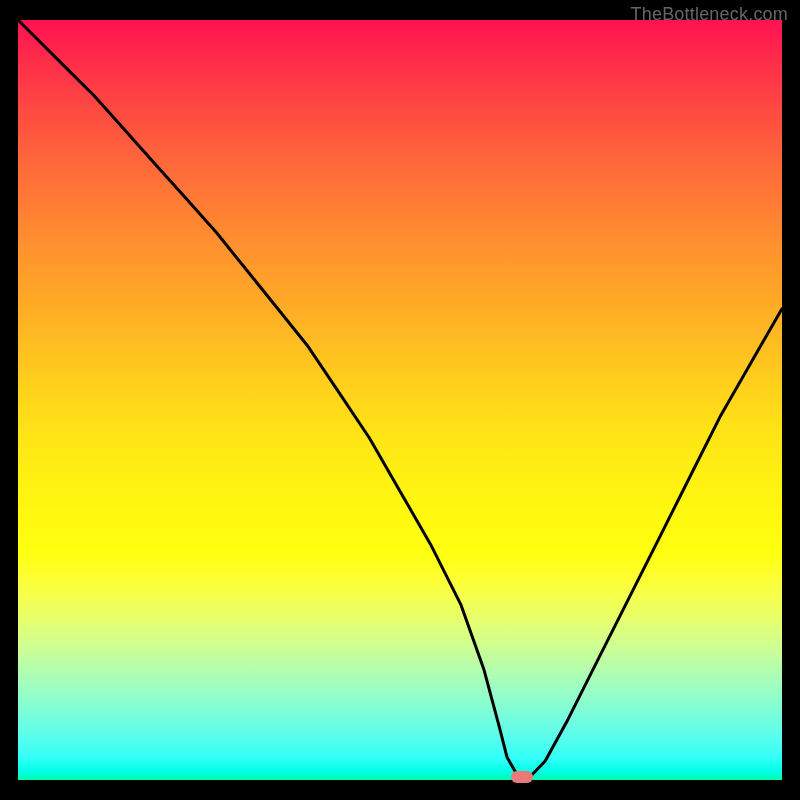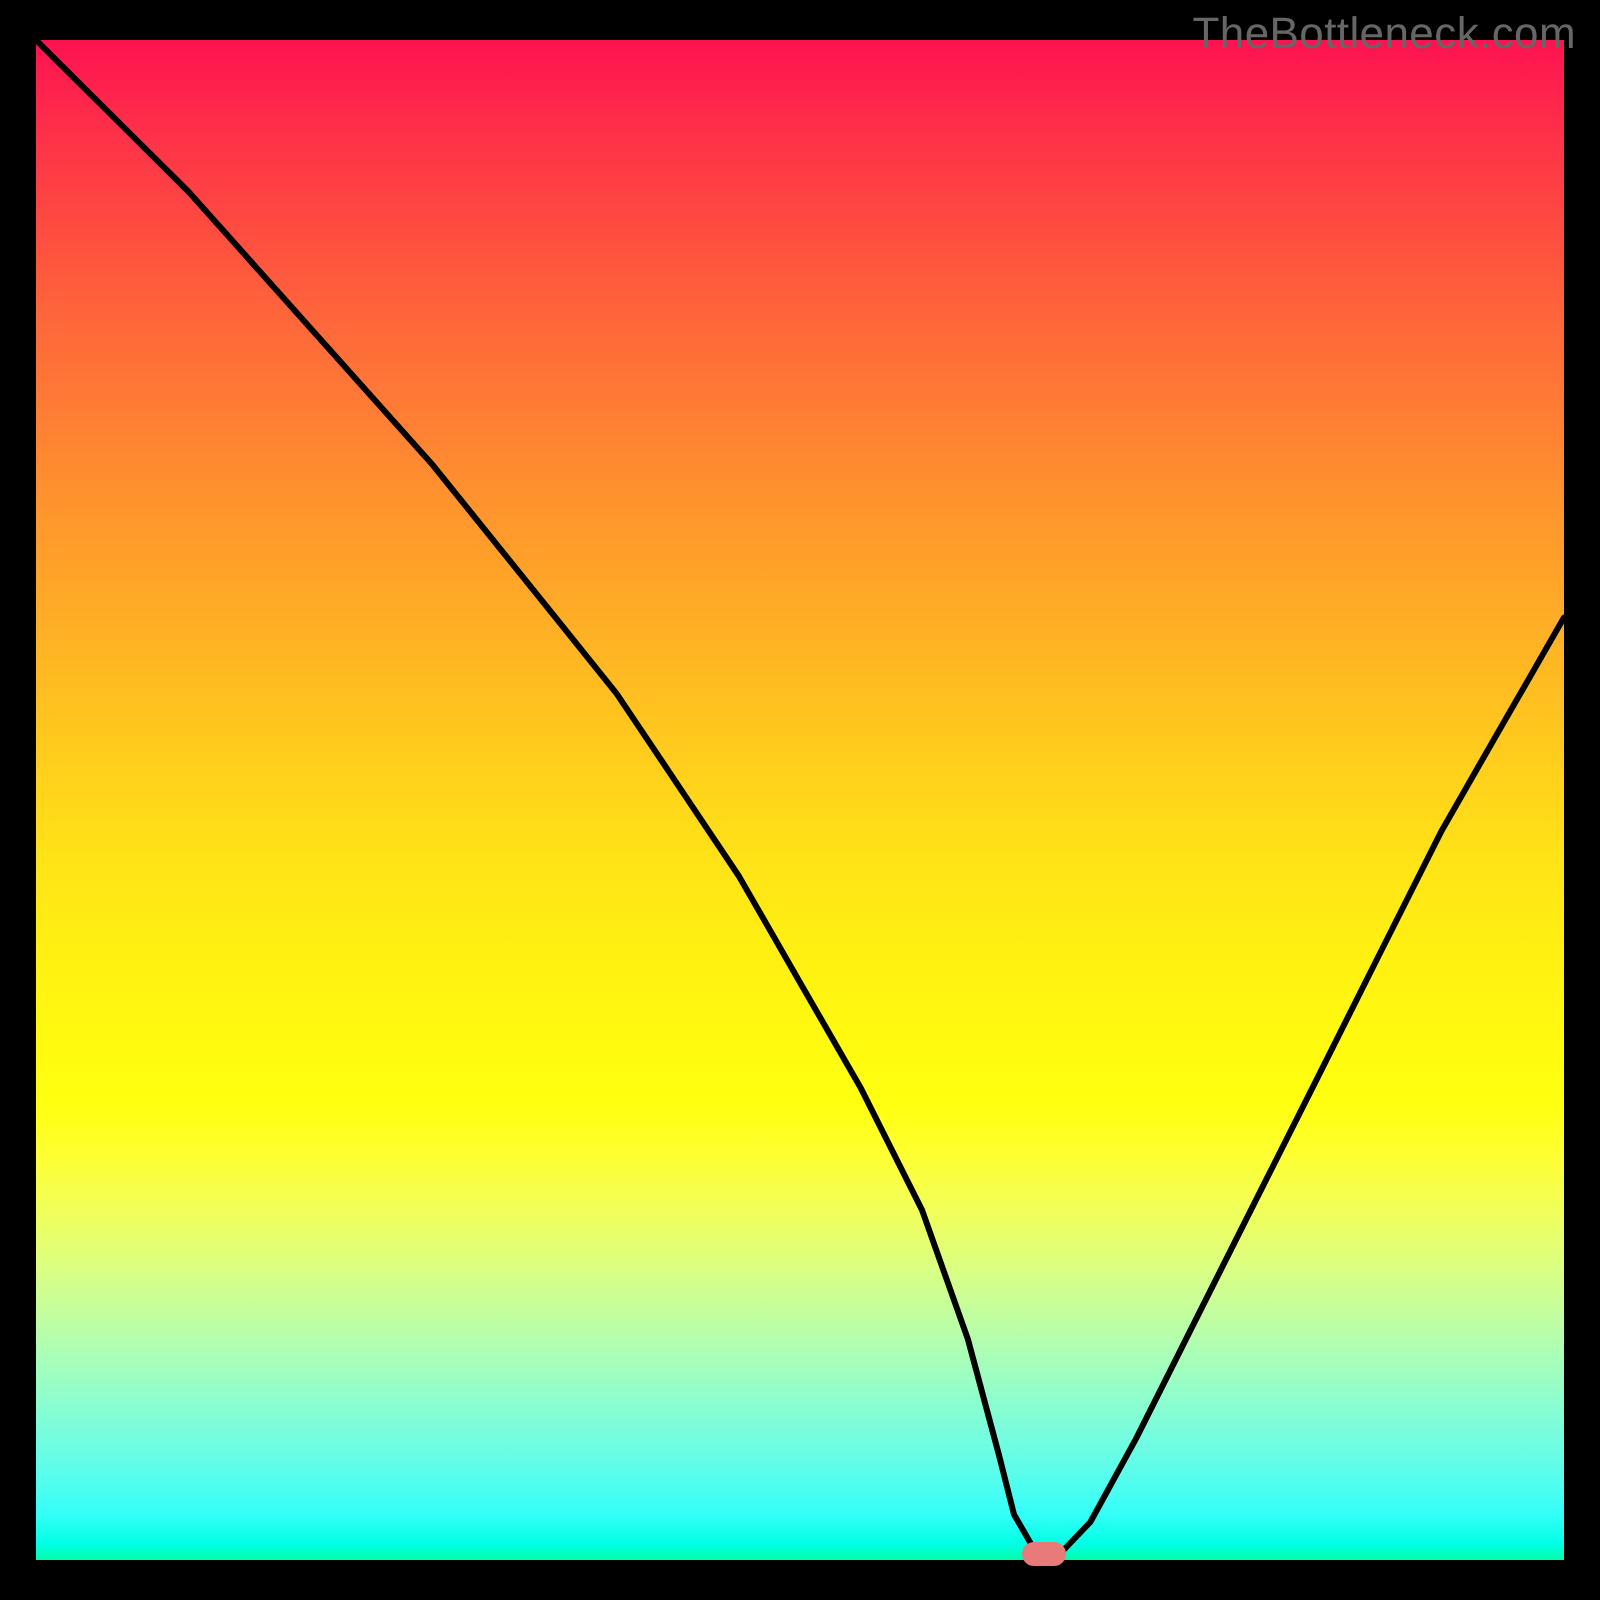--- a/index.html
+++ b/index.html
@@ -15,21 +15,21 @@
     position: relative;
     width: 800px;
     height: 800px;
     background: #000;
   }
   .watermark {
     position: absolute;
     top: 4px;
     right: 12px;
     color: #666;
-    font-size: 22px;
+    font-size: 18px;
     font-weight: 500;
     letter-spacing: 0.2px;
     z-index: 20;
   }
   .plot-area {
     position: absolute;
     left: 18px;
     top: 20px;
     width: 764px;
     height: 760px;

